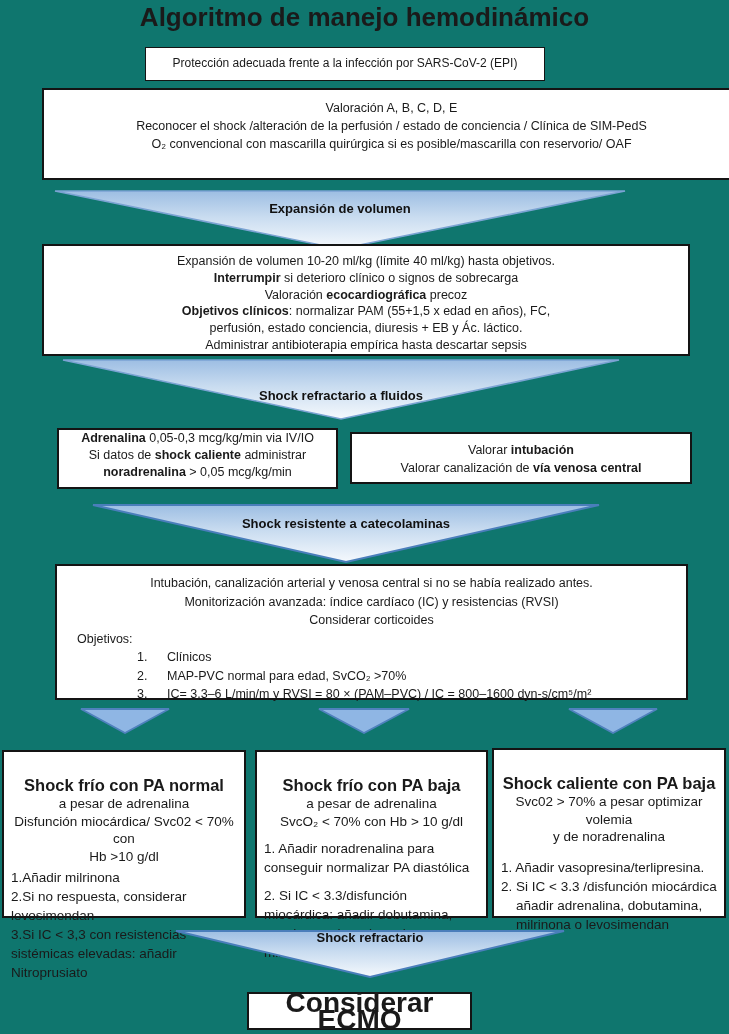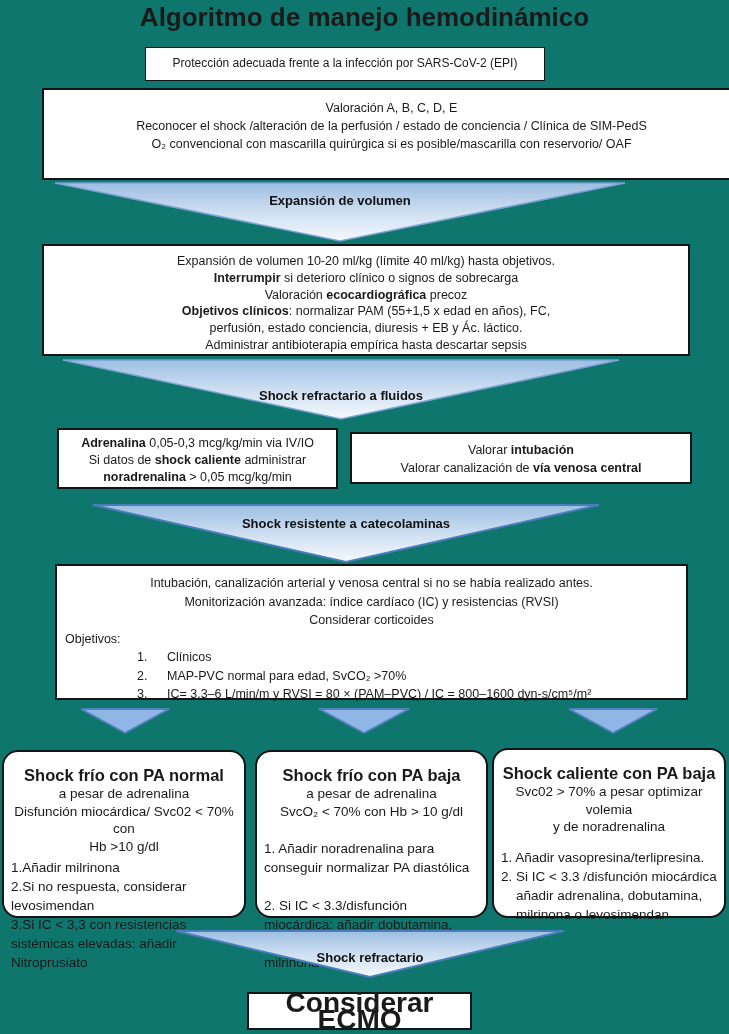--- a/index.html
+++ b/index.html
@@ -19,31 +19,31 @@
   .thin{border-width:1.5px;}
   .flexc{display:flex;align-items:center;justify-content:center;}
   .arrow{position:absolute;}
   .arrow svg{position:absolute;left:0;top:0;width:100%;height:100%;}
   .arrow .lbl{
     position:relative;display:block;width:100%;text-align:center;
     font-weight:bold;font-size:13px;color:#111;
   }
   .tri{position:absolute;}
   
-  .objline{text-align:left;padding-left:8px;}
+  .objline{text-align:left;padding-left:20px;}
   .numlist{padding-left:80px;}
   .numrow{display:flex;text-align:left;}
   .numrow .num{width:30px;flex:0 0 30px;}
   .numrow .txt{flex:1;}
   
-  .sbox{padding:5px 7px;font-size:13.5px;line-height:17.5px;border-radius:16px;}
+  .sbox{padding:15px 7px;font-size:13.5px;line-height:17.5px;}
   .sbox .btitle{font-size:16.5px;font-weight:bold;margin-top:8px;line-height:20px;}
   .steps{text-align:left;margin-top:3px;}
   .steps .ln{line-height:19px;}
-  .steps-gap .ln{margin-top:19px;line-height:19px;}
+  .steps-gap .ln{margin-top:9px;line-height:19px;}
   .steps-hang{margin-top:12px;}
   .steps-hang .ln{padding-left:15px;text-indent:-15px;line-height:19px;}
   .ecmo{font-size:28px;font-weight:bold;border-width:2.5px;}
 </style>
 </head>
 <body>
 
 <div id="stage">
 
   <svg width="0" height="0" style="position:absolute" aria-hidden="true">
@@ -63,21 +63,21 @@
         <div class="ln">Protección adecuada frente a la infección por SARS-CoV-2 (EPI)</div>
       </div>
   </div>
 
   <div class="node" style="left:42px;top:88px;width:699px;height:92px;padding-top:9px;line-height:18px;">
       <div class="ln">Valoración A, B, C, D, E</div>
       <div class="ln">Reconocer el shock /alteración de la perfusión / estado de conciencia / Clínica de SIM-PedS</div>
       <div class="ln">O₂ convencional con mascarilla quirúrgica si es posible/mascarilla con reservorio/ OAF</div>
     </div>
 
-  <div class="arrow" style="left:54px;top:182px;width:572px;height:60px;">
+  <div class="arrow" style="left:54px;top:190px;width:572px;height:60px;">
     <svg viewBox="0 0 572 60" preserveAspectRatio="none">
       <polygon points="1,1 571,1 286,59" fill="url(#gArrow)" stroke="#7ba3d3" stroke-width="1.6"></polygon>
     </svg>
     <span class="lbl" style="padding-top:11px;">Expansión de volumen</span>
   </div>
 
   <div class="node" style="left:42px;top:244px;width:648px;height:112px;padding-top:7px;line-height:16.8px;">
       <div class="ln">Expansión de volumen 10-20 ml/kg (límite 40 ml/kg) hasta objetivos.</div>
       <div class="ln"><b>Interrumpir</b> si deterioro clínico o signos de sobrecarga</div>
       <div class="ln">Valoración <b>ecocardiográfica</b> precoz</div>
@@ -86,21 +86,21 @@
       <div class="ln">Administrar antibioterapia empírica hasta descartar sepsis</div>
     </div>
 
   <div class="arrow" style="left:62px;top:359px;width:558px;height:61px;">
     <svg viewBox="0 0 558 61" preserveAspectRatio="none">
       <polygon points="1,1 557,1 279,60" fill="url(#gArrow)" stroke="#7ba3d3" stroke-width="1.6"></polygon>
     </svg>
     <span class="lbl" style="padding-top:29px;">Shock refractario a fluidos</span>
   </div>
 
-  <div class="node" style="left:57px;top:428px;width:281px;height:61px;padding-top:5px;line-height:17px;">
+  <div class="node" style="left:57px;top:428px;width:281px;height:61px;line-height:17px;">
       <div class="ln"><b>Adrenalina</b> 0,05-0,3 mcg/kg/min via IV/IO</div>
       <div class="ln">Si datos de <b>shock caliente</b> administrar</div>
       <div class="ln"><b>noradrenalina</b> &gt; 0,05 mcg/kg/min</div>
     </div>
 
   <div class="node" style="left:350px;top:432px;width:342px;height:52px;padding-top:7px;line-height:18px;">
       <div class="ln">Valorar <b>intubación</b></div>
       <div class="ln">Valorar canalización de <b>vía venosa central</b></div>
     </div>
 
@@ -185,20 +185,20 @@
     <div class="steps steps-hang">
         <div class="ln">1. Añadir vasopresina/terlipresina.</div>
         <div class="ln">2. Si IC &lt; 3.3 /disfunción miocárdica añadir adrenalina, dobutamina, milrinona o levosimendan</div>
       </div>
   </div>
 
   <div class="arrow" style="left:175px;top:930px;width:390px;height:48px;">
     <svg viewBox="0 0 390 48" preserveAspectRatio="none">
       <polygon points="1,1 389,1 195,47" fill="url(#gArrow)" stroke="#4a7ebb" stroke-width="2"></polygon>
     </svg>
-    <span class="lbl" style="padding-top:20px;">Shock refractario</span>
+    <span class="lbl" style="padding-top:0;">Shock refractario</span>
   </div>
 
   <div class="node ecmo flexc" style="left:247px;top:992px;width:225px;height:38px;">
     <span>Considerar ECMO</span>
   </div>
 
 </div>
 
 </body></html>

